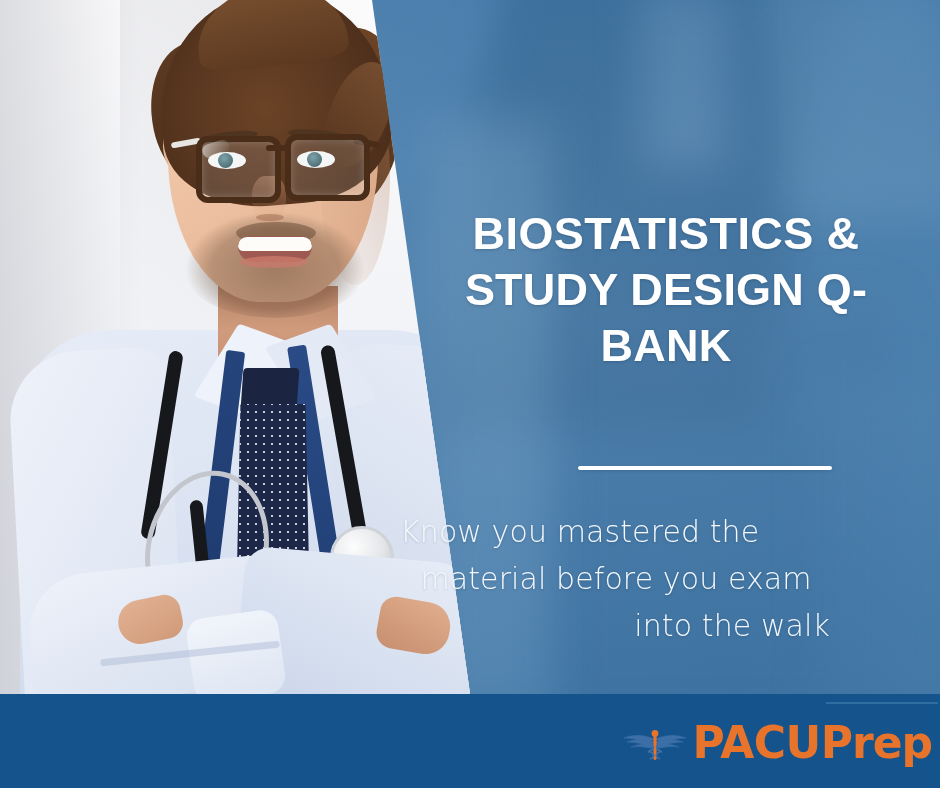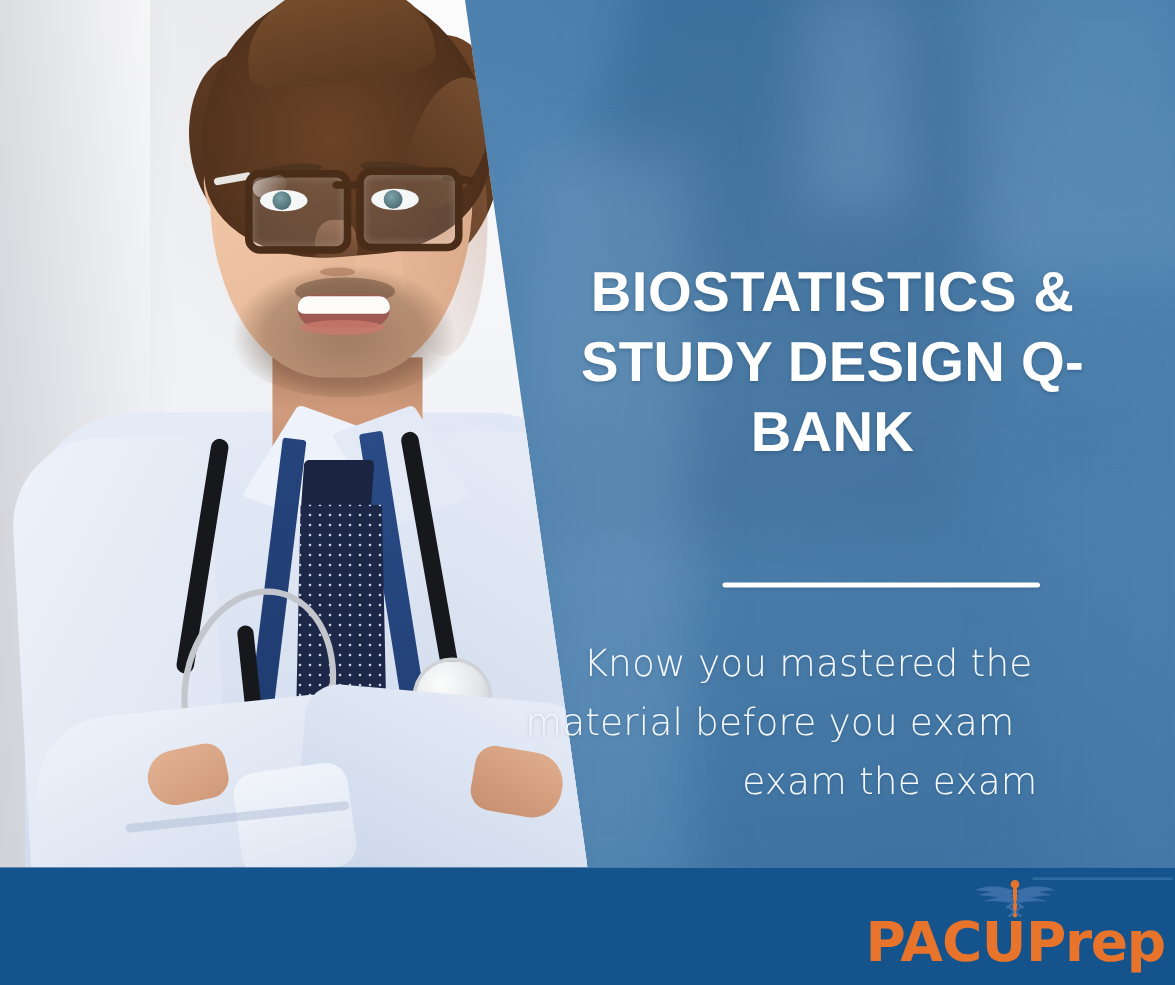--- a/index.html
+++ b/index.html
@@ -152,35 +152,35 @@
   }
 
   .subhead{
     position:absolute;left:400px;top:508px;width:432px;
     text-align:right;color:#f4f8fc;
     font-family:"DejaVu Sans", sans-serif;
     font-weight:300;font-size:30px;line-height:47px;letter-spacing:.1px;
     text-shadow:0 1px 3px rgba(20,50,80,.22);
   }
   .subhead .sl{display:block;}
-  .subhead .sl1{text-align:right;padding-right:6px;}
+  .subhead .sl1{text-align:left;padding-right:6px;}
   .subhead .sl2{text-align:center;padding-right:0;}
   .subhead .sl3{text-align:right;padding-right:2px;}
 
   
   .brandbar{
     position:absolute;left:0;top:694px;width:940px;height:94px;
     background:#14538c;
   }
   .bb-rule{
     position:absolute;left:826px;top:8px;width:112px;height:2px;background:#2f6ca0;
   }
   .logo{
     position:absolute;right:8px;top:10px;height:78px;
-    display:flex;flex-direction:column;align-items:center;
+    display:flex;align-items:center;
   }
   .caduceus{position:relative;width:74px;height:30px;margin-bottom:-4px;}
   .logo-word{
     font-family:"DejaVu Sans", sans-serif;
     font-weight:bold;font-size:44px;line-height:50px;letter-spacing:-.5px;
     color:#E8742B;white-space:nowrap;
   }
   .logo-word .pacu{letter-spacing:-.5px;}
   .logo-word .prep{letter-spacing:-1px;}
 </style>
@@ -271,21 +271,21 @@
   <div class="headline">
     <div class="l1">BIOSTATISTICS &amp;</div>
     <div class="l2">STUDY DESIGN Q-BANK</div>
   </div>
 
   <div class="divider"></div>
 
   <div class="subhead">
     <span class="sl sl1">Know you mastered the</span>
     <span class="sl sl2">material before you exam</span>
-    <span class="sl sl3">exam the exam</span>
+    <span class="sl sl3">into the walk</span>
   </div>
 
   <div class="brandbar">
     <div class="bb-rule"></div>
 
     <div class="logo">
       <div class="caduceus">
         <svg width="74" height="30" viewBox="0 0 74 30" xmlns="http://www.w3.org/2000/svg">
           <g fill="#3C6FA8" stroke="#3C6FA8">
 

